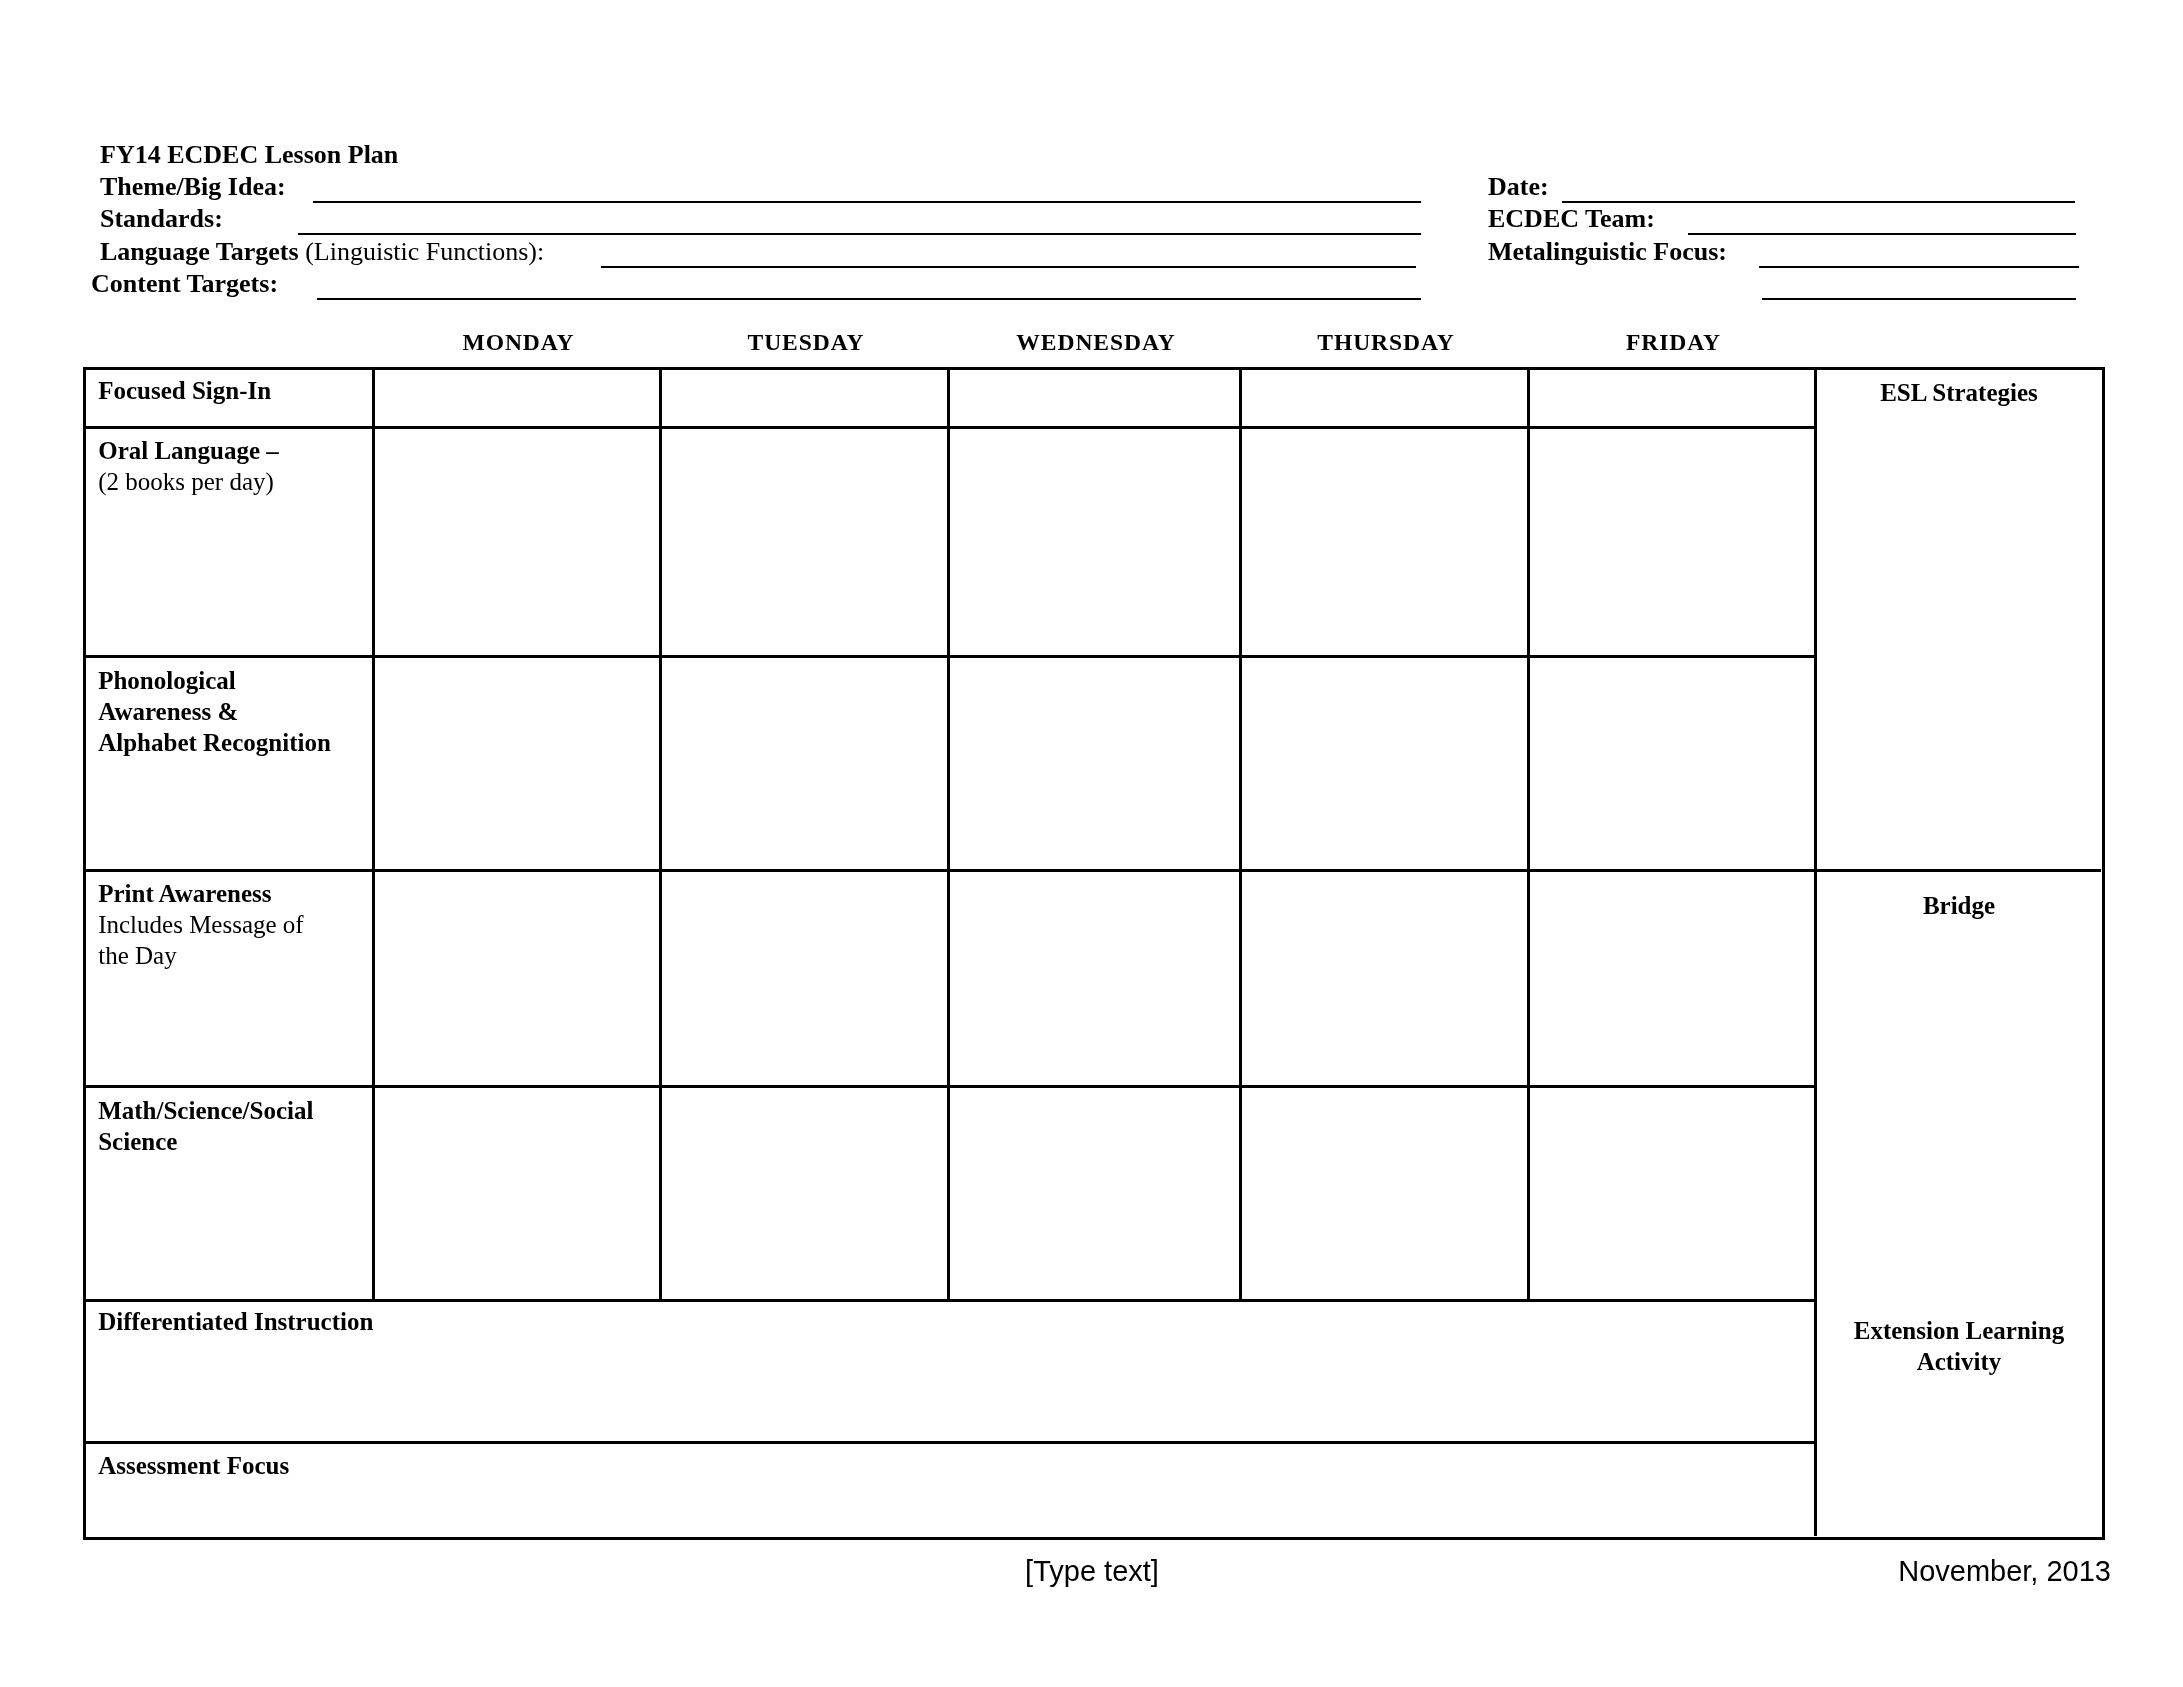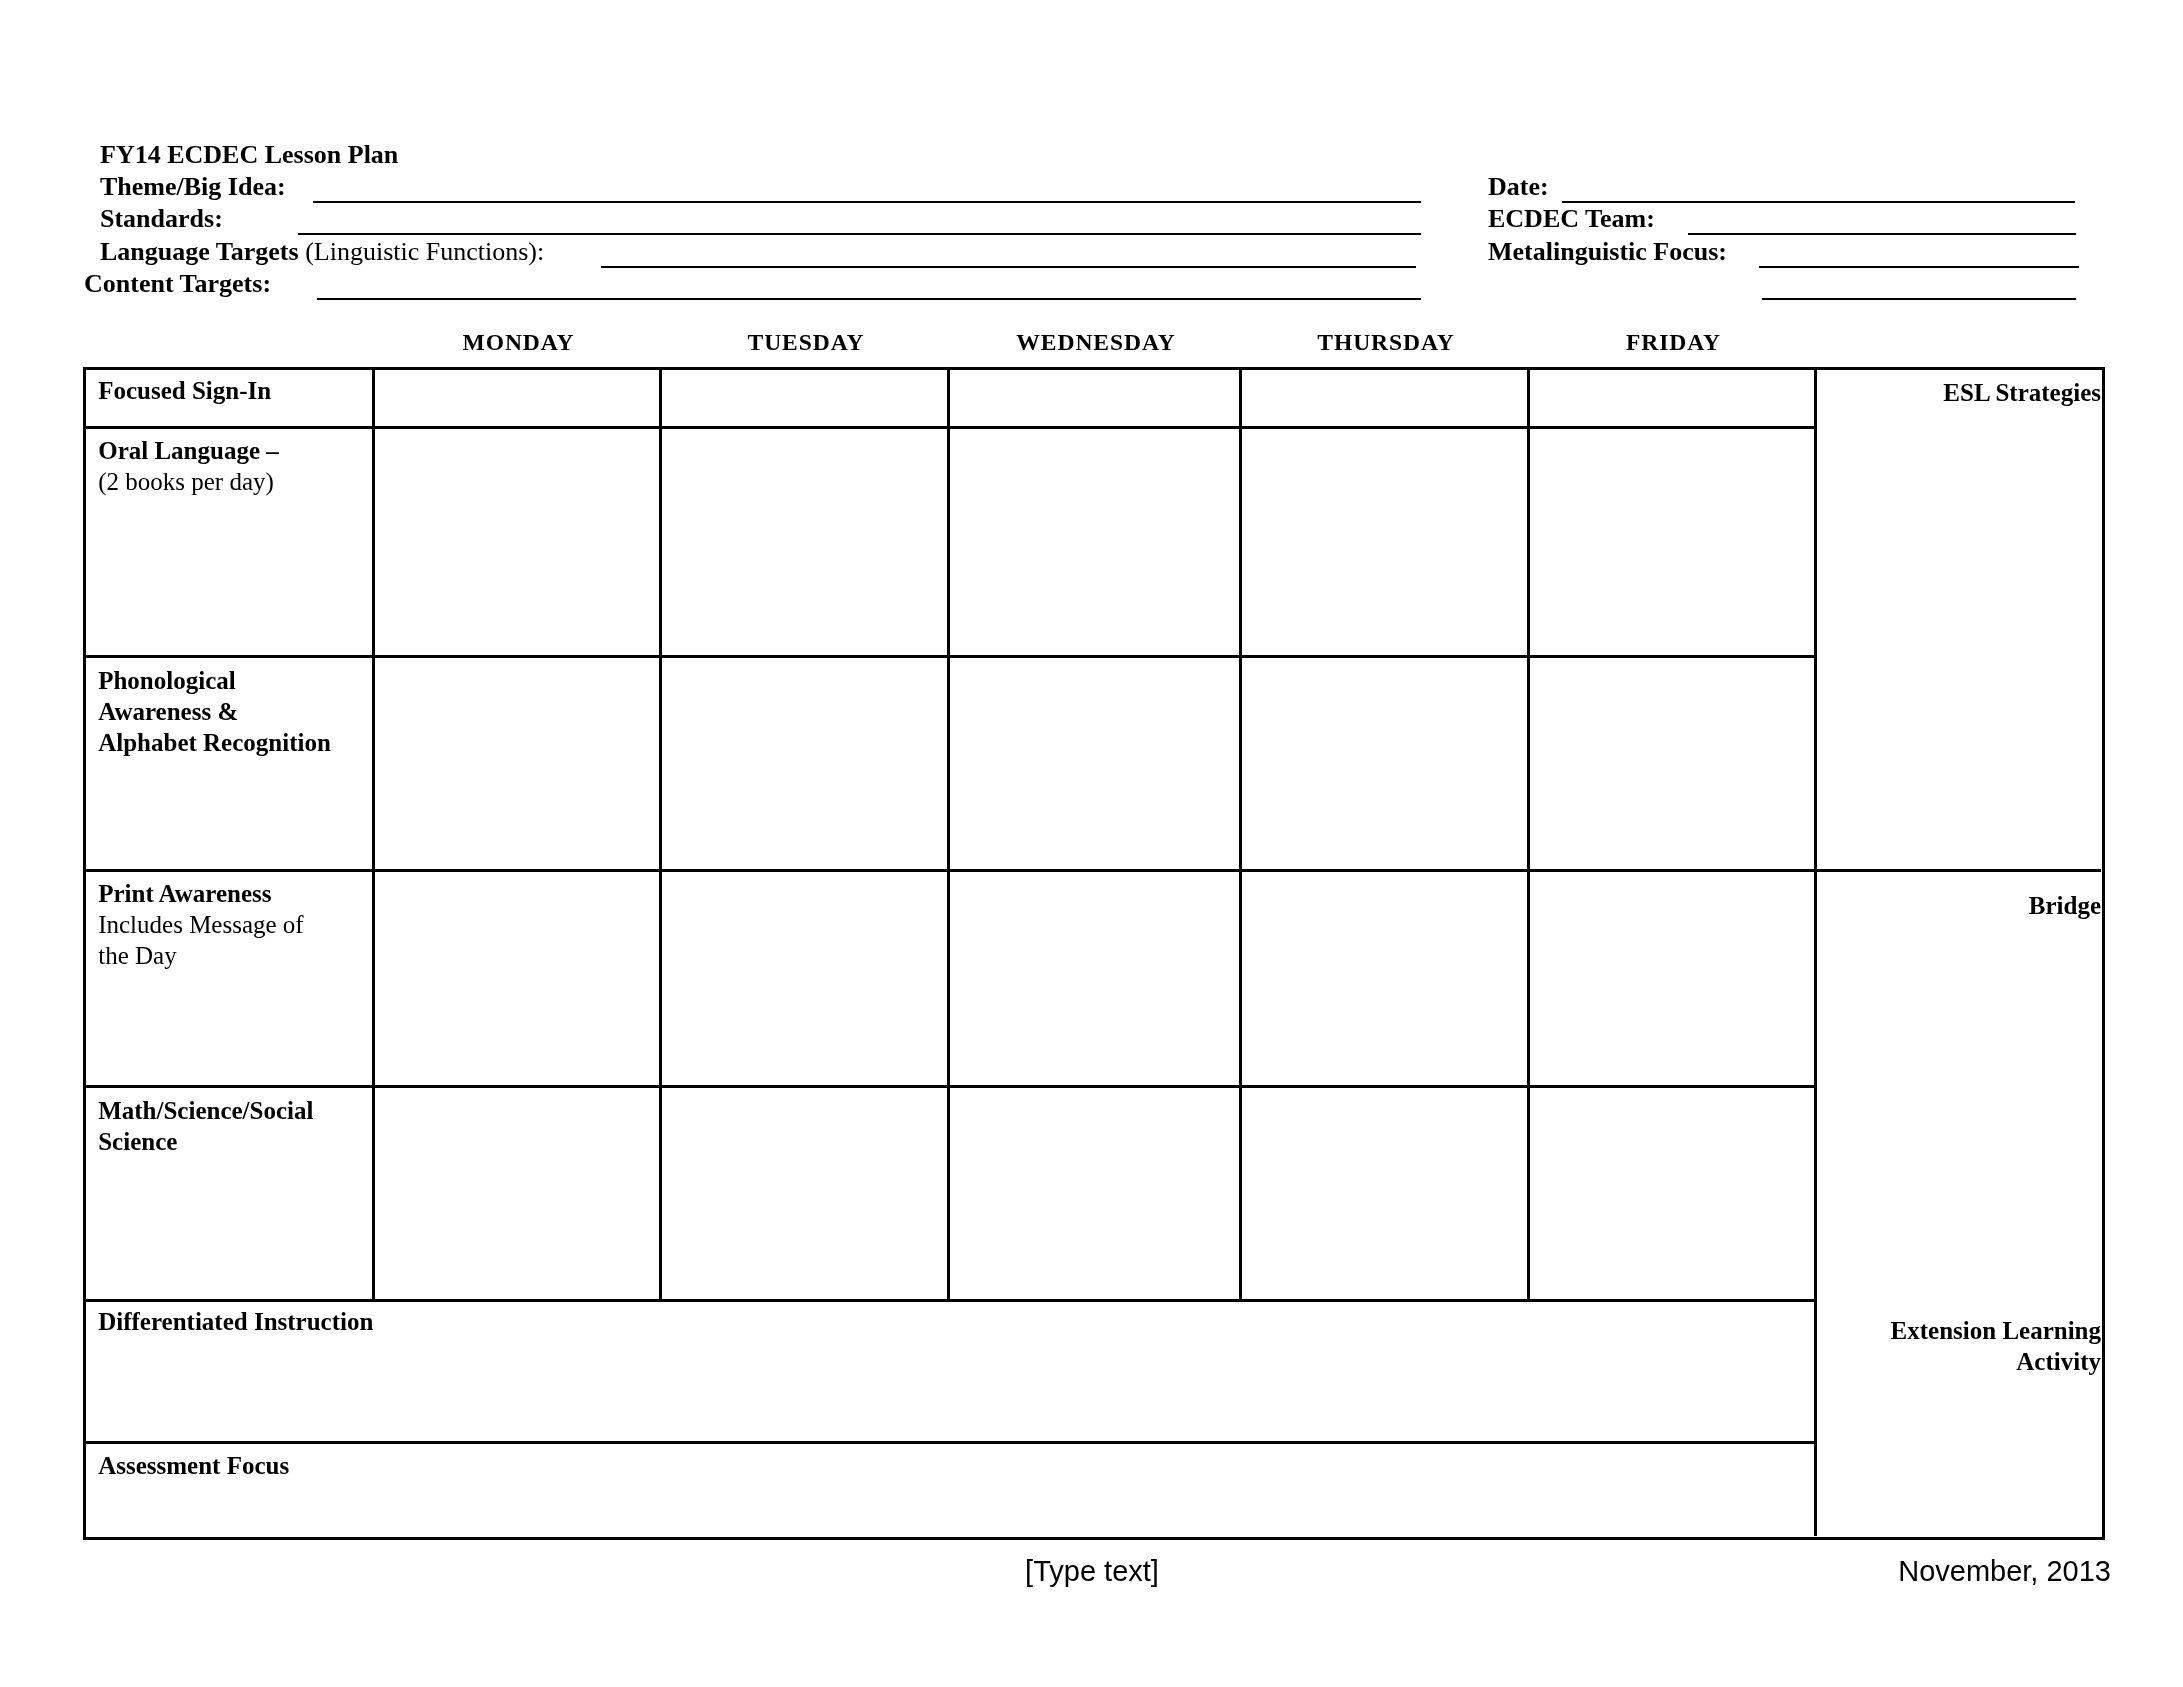--- a/index.html
+++ b/index.html
@@ -9,21 +9,21 @@
   .hdr-label{font-size:26px;font-weight:bold;white-space:nowrap;}
   .hdr-reg{font-weight:normal;margin-top:20px;}
   .title{font-size:26px;font-weight:bold;}
   .blank{border-bottom:2.6px solid #000;height:0;}
   .day-header{font-size:23.6px;font-weight:bold;text-align:center;letter-spacing:0.9px;}
   .grid{left:83px;top:367px;width:2022px;height:1173px;border:3.5px solid #000;box-sizing:border-box;}
   .vline{position:absolute;width:2.6px;background:#000;}
   .hline{position:absolute;height:2.6px;background:#000;}
   .row-label{position:absolute;font-size:25px;line-height:31px;font-weight:bold;white-space:nowrap;}
   .row-sub{font-weight:normal;}
-  .side-label{position:absolute;left:1731px;width:284px;text-align:right;
+  .side-label{position:absolute;left:1731px;width:284px;text-align:center;
               font-size:25px;line-height:31px;font-weight:bold;}
   .cell{position:absolute;background:transparent;}
   .footer{font-family:"Liberation Sans","DejaVu Sans",sans-serif;font-size:29px;white-space:nowrap;}
 </style>
 </head>
 <body>
 
 <div class="page">
 
   <div class="abs title" style="left:100px;top:140px;">FY14 ECDEC Lesson Plan</div>
@@ -32,21 +32,21 @@
   <div class="abs blank" style="left:313px;top:201px;width:1108px;"></div>
 
   <div class="abs hdr-label" style="left:100px;top:204px;">Standards:</div>
   <div class="abs blank" style="left:298px;top:233px;width:1123px;"></div>
 
   <div class="abs hdr-label" style="left:100px;top:237px;">
     <span>Language Targets</span><span class="hdr-reg"> (Linguistic Functions):</span>
   </div>
   <div class="abs blank" style="left:601px;top:266px;width:815px;"></div>
 
-  <div class="abs hdr-label" style="left:84px;top:269px;">Content Targets:</div>
+  <div class="abs hdr-label" style="left:91px;top:269px;">Content Targets:</div>
   <div class="abs blank" style="left:317px;top:298px;width:1104px;"></div>
 
   <div class="abs hdr-label" style="left:1488px;top:172px;">Date:</div>
   <div class="abs blank" style="left:1562px;top:201px;width:513px;"></div>
 
   <div class="abs hdr-label" style="left:1488px;top:204px;">ECDEC Team:</div>
   <div class="abs blank" style="left:1688px;top:233px;width:388px;"></div>
 
   <div class="abs hdr-label" style="left:1488px;top:237px;">Metalinguistic Focus:</div>
   <div class="abs blank" style="left:1759px;top:266px;width:320px;"></div>

